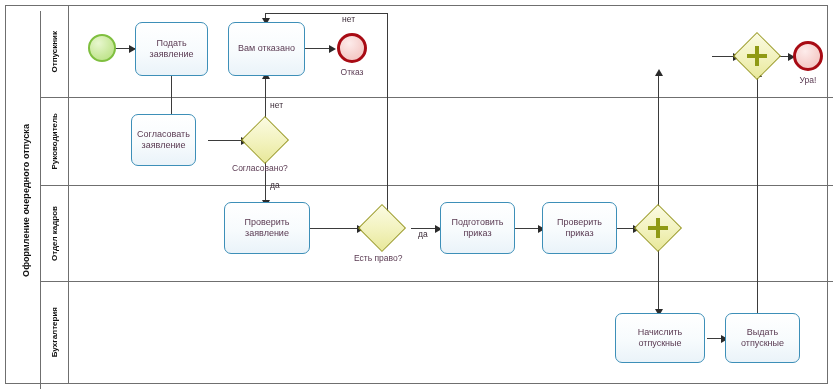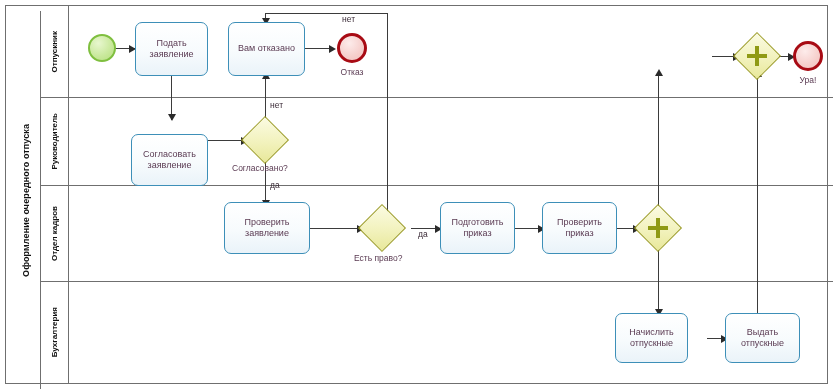--- a/index.html
+++ b/index.html
@@ -181,21 +181,21 @@
       <span>заявление</span>
     </div>
   </div>
 
   <div class="task" style="left:228px;top:22px;width:77px;height:54px;">
     <div>
       <span>Вам отказано</span>
     </div>
   </div>
 
-  <div class="task" style="left:131px;top:114px;width:77px;height:52px;margin-top:20px;">
+  <div class="task" style="left:131px;top:114px;width:65px;height:52px;">
     <div>
       <span>Согласовать</span>
       <span>заявление</span>
     </div>
   </div>
 
   <div class="task" style="left:224px;top:202px;width:86px;height:52px;">
     <div>
       <span>Проверить</span>
       <span>заявление</span>
@@ -210,21 +210,21 @@
   </div>
 
   <div class="task" style="left:542px;top:202px;width:75px;height:52px;">
     <div>
       <span>Проверить</span>
       <span>приказ</span>
     </div>
   </div>
 
 
-  <div class="task" style="left:615px;top:313px;width:73px;height:50px;">
+  <div class="task" style="left:615px;top:313px;width:90px;height:50px;">
     <div>
       <span>Начислить</span>
       <span>отпускные</span>
     </div>
   </div>
 
   <div class="task" style="left:725px;top:313px;width:75px;height:50px;">
     <div>
       <span>Выдать</span>
       <span>отпускные</span>

